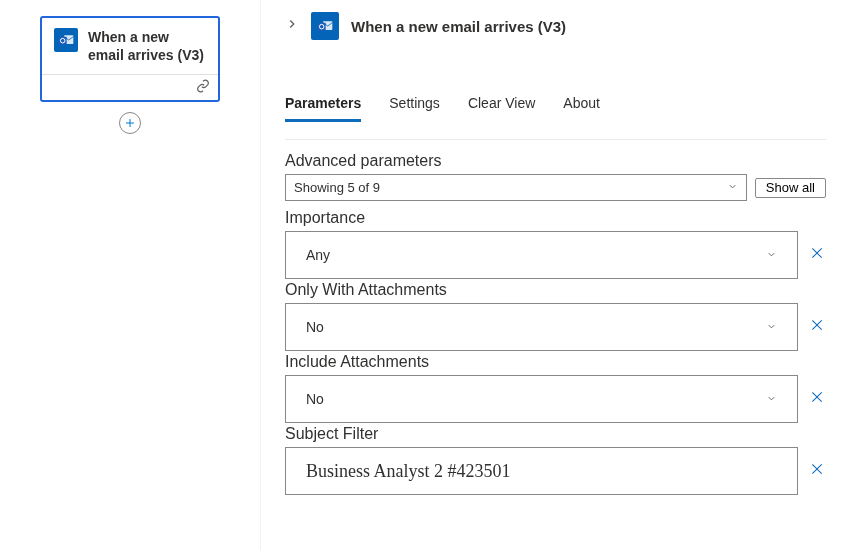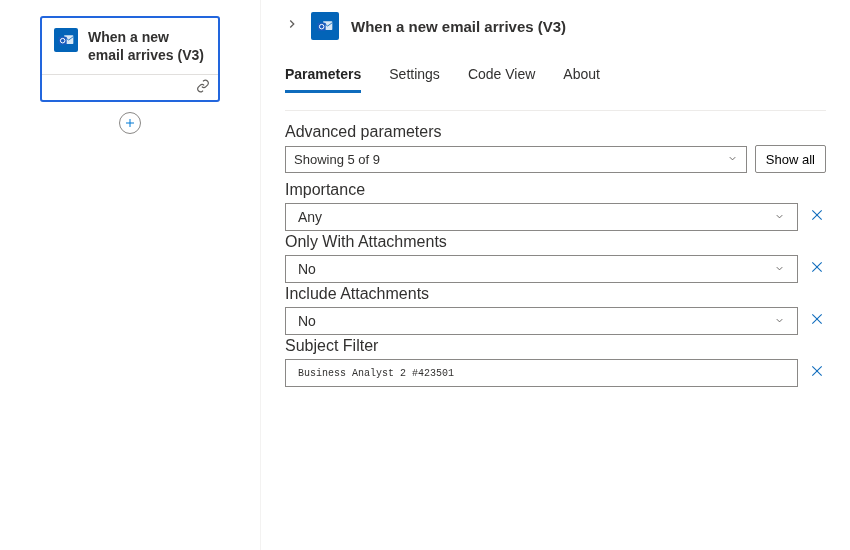--- a/index.html
+++ b/index.html
@@ -83,20 +83,21 @@
       display: flex;
       gap: 28px;
       border-bottom: 1px solid transparent;
       margin-bottom: 8px;
     }
     .tab {
       font-size: 14px;
       padding: 8px 0;
       cursor: pointer;
       color: #323130;
+      margin-top: 29px;
     }
     .tab.active {
       font-weight: 600;
       border-bottom: 3px solid #0f6cbd;
       color: #242424;
     }
     .divider { border-top: 1px solid #edebe9; margin: 16px 0 12px 0; }
 
     .section-label { font-size: 16px; color: #323130; margin-bottom: 4px; }
 
@@ -108,50 +109,50 @@
       display: flex;
       align-items: center;
       justify-content: space-between;
       padding: 0 8px;
       font-size: 13px;
       cursor: pointer;
     }
     .pill-btn {
       border: 1px solid #8a8886;
       border-radius: 2px;
-      height: 28px;
+      height: 20px;
       padding: 0 10px;
       font-size: 13px;
       background: #fff;
       cursor: pointer;
     }
 
     .field-group { margin-top: 2px; }
     .field-row {
       display: flex;
       align-items: center;
       gap: 10px;
     }
     .field-control {
       flex: 1;
       border: 1px solid #8a8886;
-      height: 28px;
+      height: 48px;
       display: flex;
       align-items: center;
       justify-content: space-between;
-      padding: 0 12px;
+      padding: 0 20px;
       font-size: 14px;
       background: #fff;
     }
     .field-control.input input {
       border: none;
       outline: none;
       width: 100%;
-      font-size: 10px;
-      font-family: Liberation Mono, monospace;
+      font-size: 18px;
+      font-family: Liberation Serif, serif;
       color: #323130;
     }
     .chev { color: #605e5c; font-size: 11px; }
     .remove-btn {
       color: #0f6cbd;
       font-size: 18px;
       cursor: pointer;
       width: 18px;
       text-align: center;
       font-weight: 300;
@@ -205,21 +206,21 @@
           <rect x="1" y="7" width="12" height="12" rx="1" fill="#1a5cbe"></rect>
           <circle cx="7" cy="13" r="3.4" stroke="#fff" stroke-width="1.5"></circle>
         </svg>
     </span>
     <div class="panel-title">When a new email arrives (V3)</div>
   </div>
 
   <div class="tabs">
     <div class="tab active">Parameters</div>
     <div class="tab">Settings</div>
-    <div class="tab">Code View</div>
+    <div class="tab">Clear View</div>
     <div class="tab">About</div>
   </div>
 
   <div class="divider"></div>
 
   <div class="section-label">Advanced parameters</div>
   <div class="adv-row">
     <div class="adv-dropdown">
       <span>Showing 5 of 9</span>
       <span class="chev">

